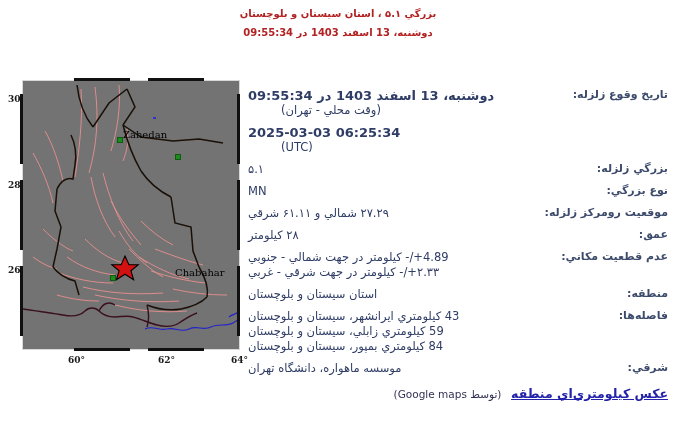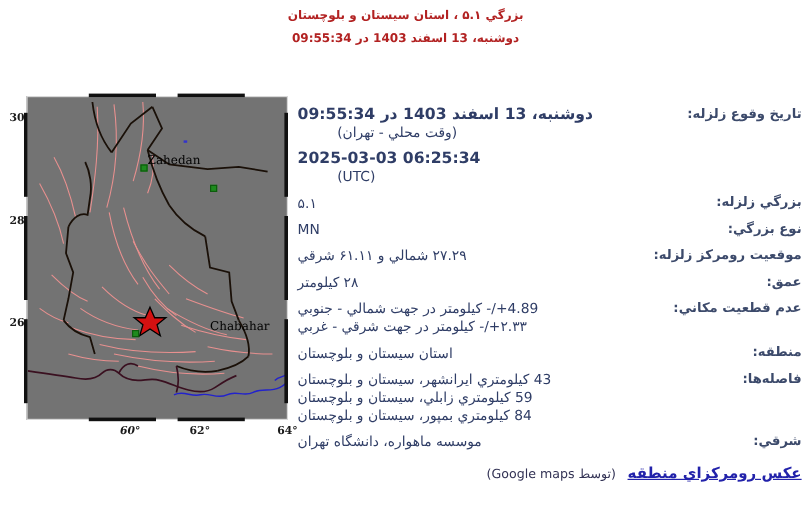--- a/index.html
+++ b/index.html
@@ -165,21 +165,21 @@
   <div class="t-line">بزرگي ۵.۱ ،  استان سیستان و بلوچستان</div>
   <div class="t-line">دوشنبه، 13 اسفند 1403 در 09:55:34</div>
 </div>
 
 <div id="map-panel">
 
   <div class="axis-label lat-lab" style="top:22px;">30°</div>
   <div class="axis-label lat-lab" style="top:108px;">28°</div>
   <div class="axis-label lat-lab" style="top:193px;">26°</div>
 
-  <div class="axis-label lon-lab" style="left:88px;font-style:italic;">60°</div>
+  <div class="axis-label lon-lab" style="left:56px;">60°</div>
   <div class="axis-label lon-lab" style="left:146px;">62°</div>
   <div class="axis-label lon-lab" style="left:219px;">64°</div>
 
   <div id="map-inner">
     <svg id="map-svg" width="216" height="268" viewBox="0 0 216 268">
 
       <g stroke="#e8908f" stroke-width="0.9" fill="none">
         <path d="M58 8 C 60 40, 56 70, 52 96"></path>
         <path d="M72 6 C 76 36, 74 64, 66 92"></path>
         <path d="M96 4 C 98 26, 94 50, 88 70"></path>
@@ -344,15 +344,15 @@
     <tr>
       <td class="lbl">شرقي:</td>
       <td class="val">
         <div>موسسه ماهواره، دانشگاه تهران</div>
       </td>
     </tr>
   </tbody>
 </table>
 
 <div id="footer-link-row">
-  <span id="sat-link">عكس رومركز‌اي منطقه</span>
+  <span id="sat-link">عكس كیلومتري‌اي منطقه</span>
   <span id="sat-credit">(توسط Google maps)</span>
 </div>
 
 </body></html>

